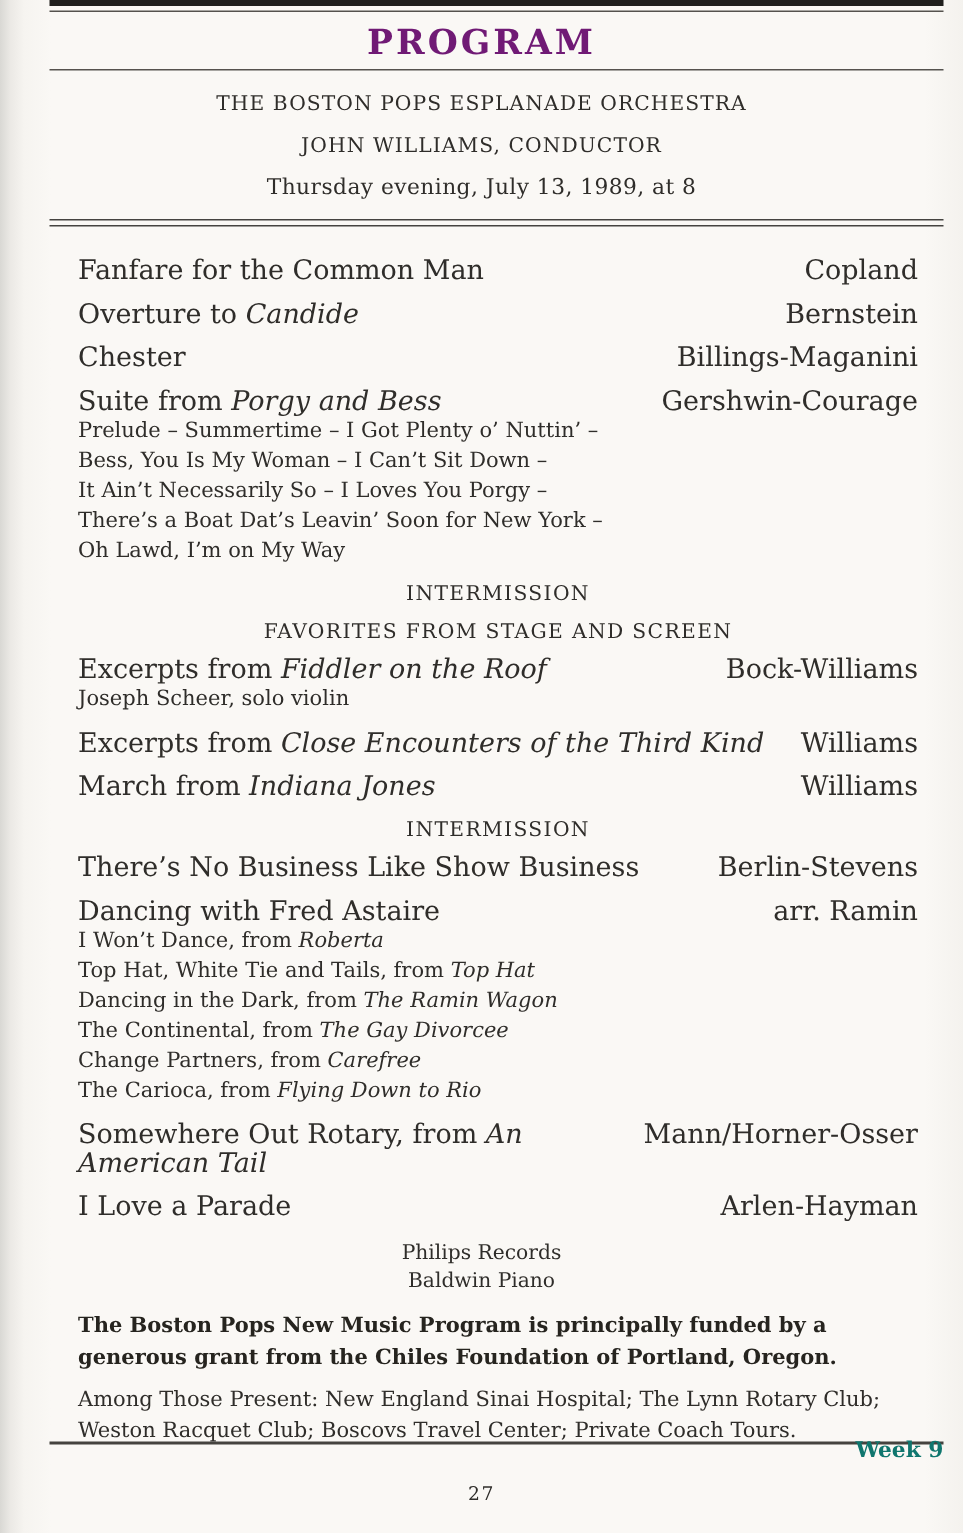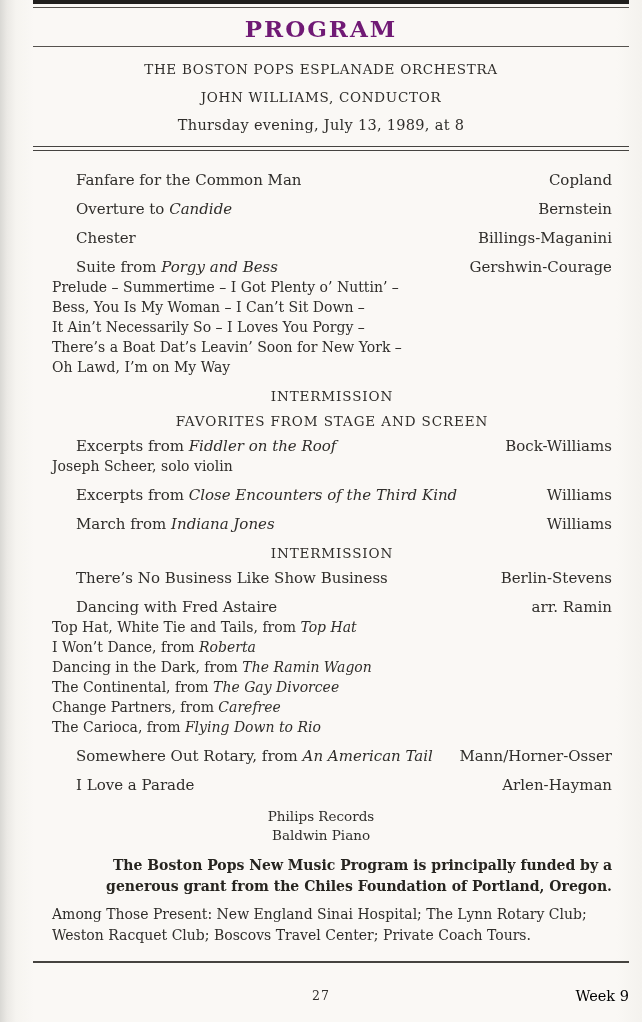--- a/index.html
+++ b/index.html
@@ -16,30 +16,30 @@
   h1.page-title{
     text-align:center;font-size:23px;font-weight:bold;letter-spacing:2px;
     margin:8px 0 5px 0;line-height:25px;color:#701a75;
   }
   .header-lines{text-align:center;margin-top:14px;}
   .orchestra,.conductor{font-size:13.5px;letter-spacing:.7px;margin-bottom:12px;}
   .datetime{font-size:14.5px;letter-spacing:.3px;}
   .double-rule{margin-top:13px;height:3px;border-top:1.5px solid #454340;border-bottom:1px solid #454340;}
   .program{margin:20px 30px 0 52px;}
   .work{margin-bottom:10px;}
-  .work-line{display:flex;justify-content:space-between;align-items:baseline;font-size:15px;line-height:19px;margin-left:24px;}
+  .work-line{display:flex;justify-content:space-between;align-items:baseline;font-size:18px;line-height:19px;}
   .work-composer{white-space:nowrap;padding-left:12px;}
   .subline{font-size:14px;line-height:20px;}
   .section-heading{text-align:center;font-size:13.5px;letter-spacing:.9px;line-height:19px;margin:4px 0 6px 0;}
   .credits{text-align:center;margin-top:12px;font-size:13.5px;}
   .credit-line{line-height:19px;}
-  .funding{margin:10px 30px 0 52px;max-width:578px;font-weight:bold;font-size:14px;line-height:21px;color:#26241f;text-align:right;}
+  .funding{margin:10px 30px 0 52px;max-width:578px;font-weight:bold;font-size:14px;line-height:21px;color:#26241f;}
   .attendees{margin:7px 30px 0 52px;max-width:560px;font-size:14px;line-height:21px;}
   .footer-rule{position:absolute;left:33px;right:13px;top:961px;height:1.5px;background:#45433f;}
-  .week{position:absolute;right:13px;top:988px;font-weight:normal;font-size:14.5px;color:#000000;}
+  .week{position:absolute;right:13px;top:958px;font-weight:bold;font-size:14.5px;color:#0f766e;}
   .pagenum{position:absolute;left:0;right:0;top:988px;text-align:center;font-size:12.5px;letter-spacing:1px;}
   em{text-align:center;}
 </style>
 </head>
 <body>
 
 <div class="rulezone">
   <div class="thick-bar"></div>
   <div class="hairline under-bar"></div>
 </div>
@@ -116,22 +116,22 @@
       <div class="work-line">
         <div class="work-title"><span>There’s No Business Like Show Business</span></div>
         <div class="work-composer">Berlin-Stevens</div>
       </div>
     </div>
     <div class="work">
       <div class="work-line">
         <div class="work-title"><span>Dancing with Fred Astaire</span></div>
         <div class="work-composer">arr. Ramin</div>
       </div>
+      <div class="subline"><span>I Won’t Dance, from </span><em>Roberta</em></div>
       <div class="subline"><span>Top Hat, White Tie and Tails, from </span><em>Top Hat</em></div>
-      <div class="subline"><span>I Won’t Dance, from </span><em>Roberta</em></div>
       <div class="subline"><span>Dancing in the Dark, from </span><em>The Ramin Wagon</em></div>
       <div class="subline"><span>The Continental, from </span><em>The Gay Divorcee</em></div>
       <div class="subline"><span>Change Partners, from </span><em>Carefree</em></div>
       <div class="subline"><span>The Carioca, from </span><em>Flying Down to Rio</em></div>
     </div>
     <div class="work">
       <div class="work-line">
         <div class="work-title"><span>Somewhere Out Rotary, from </span><em>An American Tail</em></div>
         <div class="work-composer">Mann/Horner-Osser</div>
       </div>

